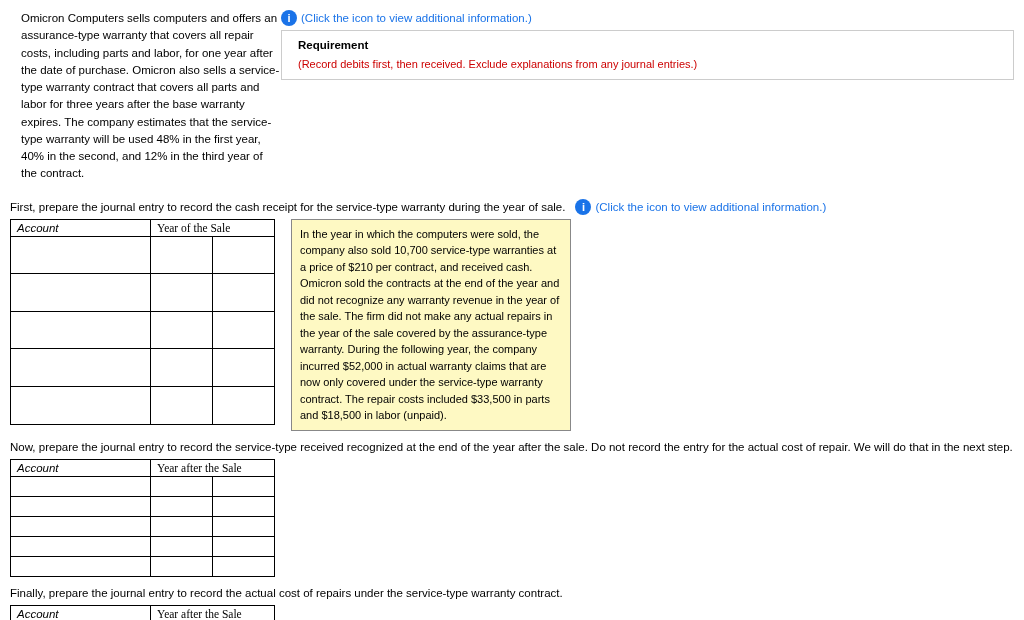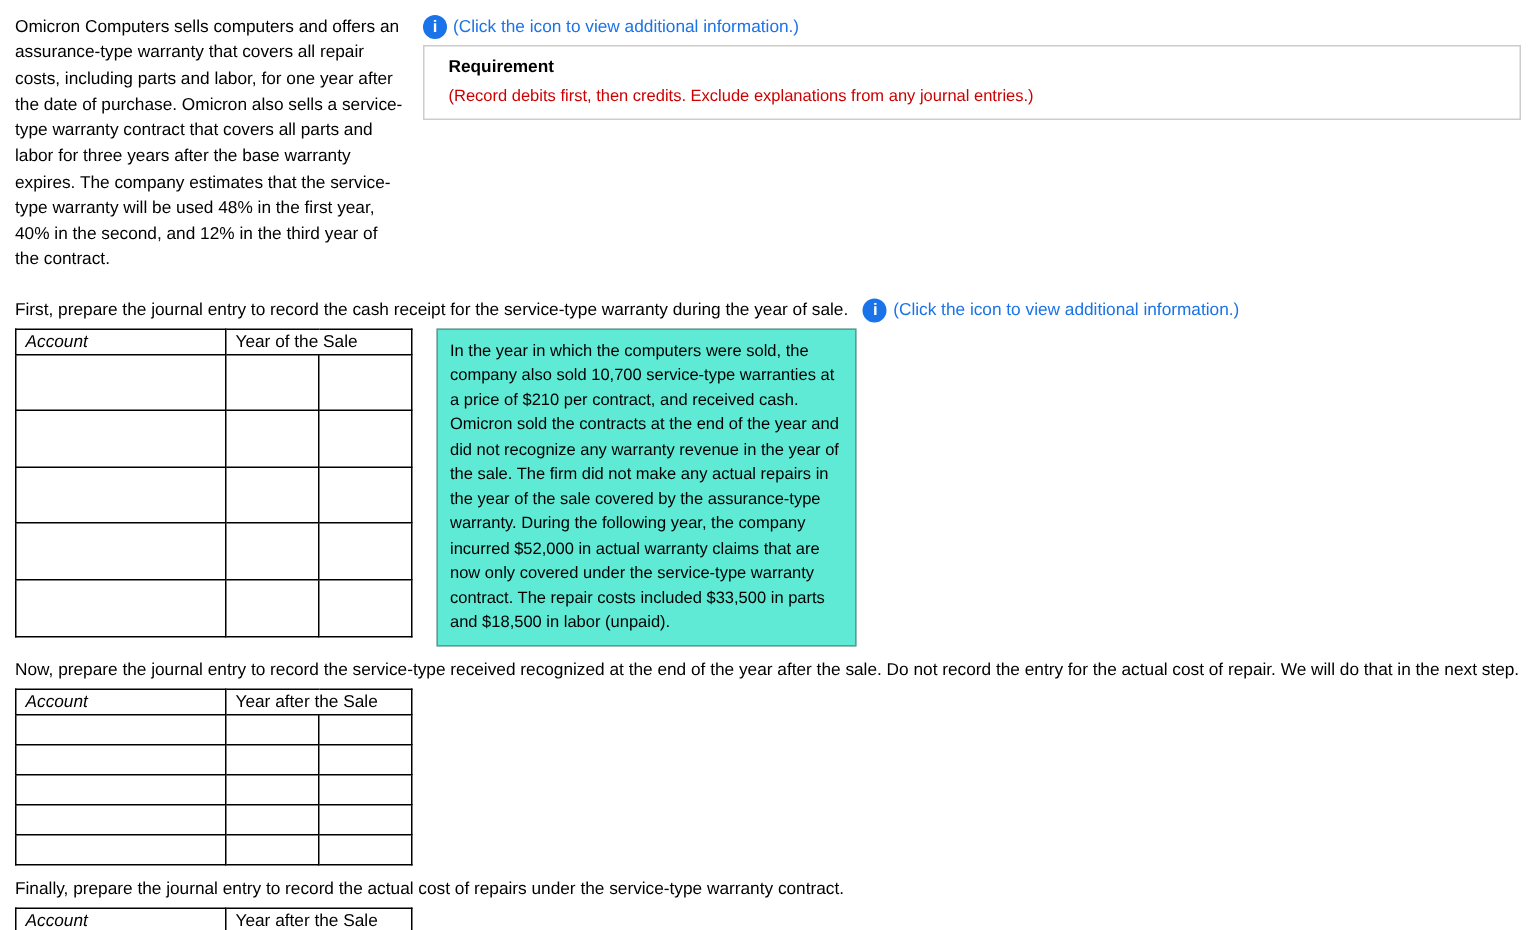--- a/index.html
+++ b/index.html
@@ -7,21 +7,22 @@
       font-family: Arial, sans-serif;
       font-size: 12px;
       background: #fff;
       color: #000;
       width: 1024px;
       min-height: 620px;
       padding: 10px;
     }
     .main-layout {
       display: flex;
-      gap: 12px;
+      gap: 0;
+      margin-left: 11px;
     }
     .left-col {
       flex: 0 0 260px;
       font-size: 11.5px;
       line-height: 1.5;
     }
     .right-col {
       flex: 1;
     }
     .info-box {
@@ -58,21 +59,21 @@
     }
     .red-note {
       color: #c00;
       font-size: 11px;
     }
     .additional-info-box {
       border: 1px solid #888;
       padding: 6px 8px;
       font-size: 11px;
       line-height: 1.5;
-      background: #5eead4;
+      background: #fef9c3;
     }
     .section-text {
       font-size: 11.5px;
       margin: 8px 0 4px 0;
       line-height: 1.4;
     }
     
     .journal-table {
       border-collapse: collapse;
       width: 265px;
@@ -98,21 +99,21 @@
       outline: none;
       background: transparent;
       font-size: 11.5px;
       padding: 0 4px;
       color: #00a;
     }
     .col-account { width: 140px; }
     .col-debit { width: 62px; }
     .col-credit { width: 62px; }
     .th-account { width: 140px; font-style: italic; }
-    .th-year { width: 124px; text-align: center; }
+    .th-year { width: 124px; text-align: center; font-family: Liberation Serif, serif; }
 
     .full-width-section {
       margin-top: 8px;
     }
   </style>
 </head>
 <body>
 
 <div class="main-layout">
 
@@ -120,21 +121,21 @@
     <p>Omicron Computers sells computers and offers an assurance-type warranty that covers all repair costs, including parts and labor, for one year after the date of purchase. Omicron also sells a service-type warranty contract that covers all parts and labor for three years after the base warranty expires. The company estimates that the service-type warranty will be used 48% in the first year, 40% in the second, and 12% in the third year of the contract.</p>
   </div>
 
   <div class="right-col">
     <div class="info-click-line">
       <span class="info-icon">i</span>
       <span>(Click the icon to view additional information.)</span>
     </div>
     <div class="info-box">
       <div class="requirement-title">Requirement</div>
-      <div class="red-note">(Record debits first, then credits. Exclude explanations from any journal entries.)</div>
+      <div class="red-note">(Record debits first, then received. Exclude explanations from any journal entries.)</div>
     </div>
   </div>
 </div>
 
 <div class="full-width-section">
   <div style="display:flex; align-items:flex-start; gap:10px;">
     <p class="section-text">
       <span>First, prepare the journal entry to record the cash receipt for the service-type warranty during the year of sale.</span>
     </p>
     <div class="info-click-line" style="white-space:nowrap; margin-top:8px;">

